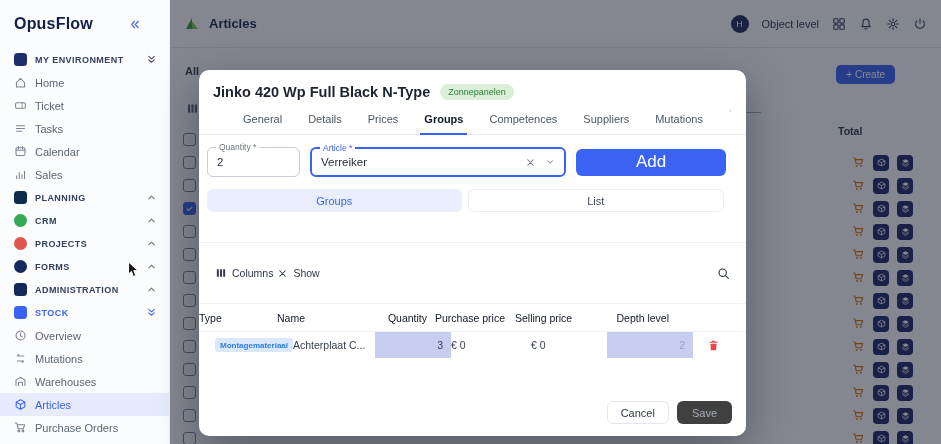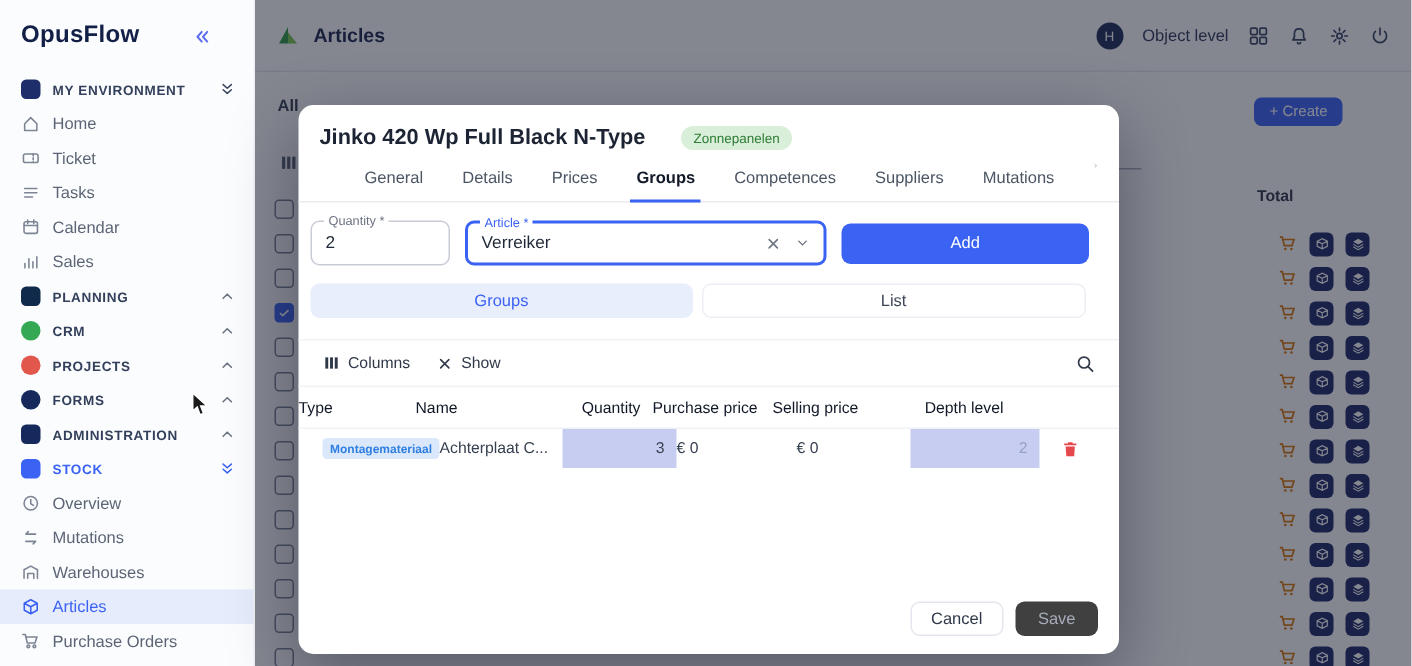--- a/index.html
+++ b/index.html
@@ -53,50 +53,50 @@
   .cbx.checked{background:#3b63f3;border-color:#3b63f3}
   .bg-icons{position:absolute;right:28px;display:flex;gap:8px;align-items:center}
   .navy-sq{width:16px;height:16px;border-radius:4px;background:#1d2a66;display:flex;
            align-items:center;justify-content:center}
 
   .backdrop{position:absolute;inset:0;background:rgba(22,27,45,.53);z-index:5}
 
   
   .modal{position:absolute;left:199px;top:70px;width:547px;height:366px;background:#fff;
          border-radius:10px;box-shadow:0 14px 44px rgba(10,14,30,.35);z-index:10;box-sizing:border-box}
-  .modal-head{padding:14px 14px 4px;display:flex;align-items:center;gap:24px}
+  .modal-head{padding:14px 14px 4px;display:flex;align-items:center;gap:10px}
   .modal-title{font-size:14.5px;font-weight:700;color:#1c2433}
   .badge{background:#d9efd9;color:#2e7d36;font-size:9px;font-weight:400;padding:3px 8px;border-radius:10px}
   .tabs{display:flex;align-items:flex-start;gap:26px;padding:0 14px 0 44px;border-bottom:1px solid #e9ebf0;
         height:30px;font-size:11px;color:#4b5563}
   .tab{height:100%;display:flex;align-items:center;position:relative;cursor:pointer;white-space:nowrap}
   .tab.active{color:#111827;font-weight:600}
   .tab.active::after{content:"";position:absolute;left:-4px;right:-4px;bottom:-1px;height:2px;background:#3b63f3}
   .tabs-more{margin-left:auto;cursor:pointer}
 
   .form-row{display:flex;align-items:center;gap:10px;padding:12px 20px 8px 8px}
   .field{position:relative;height:30px;border:1px solid #c7ccd6;border-radius:6px;display:flex;
          align-items:center;padding:0 9px;box-sizing:border-box;background:#fff}
   .flabel{position:absolute;top:-6px;left:8px;background:#fff;padding:0 3px;font-size:8.5px;color:#6b7280;white-space:nowrap}
   .field-qty{width:93px}
   .field-article{flex:1;border:2px solid #3b63f3}
   .field-article .flabel{color:#3b63f3}
   .fvalue{font-size:11.5px;color:#1f2937}
   .adorn{margin-left:auto;display:flex;align-items:center;gap:9px}
   .adorn svg{fill:none;stroke:#6b7280;stroke-width:1.5;stroke-linecap:round;cursor:pointer}
-  .add-btn{width:165px;height:27px;background:#3b63f3;color:#fff;font-size:11px;border:none;
+  .add-btn{width:150px;height:27px;background:#3b63f3;color:#fff;font-size:17px;border:none;
            border-radius:6px;font-weight:500;cursor:pointer}
 
   .toggle-row{display:flex;gap:6px;padding:4px 22px 10px 8px}
   .toggle{flex:1;height:23px;display:flex;align-items:center;justify-content:center;font-size:11px;
           border-radius:6px;cursor:pointer;box-sizing:border-box}
   .toggle.on{background:#e9eefd;color:#3b63f3;font-weight:500}
   .toggle.off{background:#fff;border:1px solid #eceef3;color:#3f4756}
 
-  .tbl-toolbar{display:flex;align-items:center;gap:18px;height:30px;padding:0 16px;margin-top:4px;
+  .tbl-toolbar{display:flex;align-items:center;gap:4px;height:30px;padding:15px 16px;margin-top:20px;
                border-top:1px solid #f0f1f5;border-bottom:1px solid #f0f1f5}
   .tool{display:flex;align-items:center;gap:5px;font-size:10.5px;color:#2f3849;font-weight:500;cursor:pointer}
   .tool svg{fill:none;stroke:#2f3849;stroke-width:1.5;stroke-linecap:round}
   .tb-search{margin-left:auto;cursor:pointer}
 
   .t-head{display:flex;align-items:center;height:27px;font-size:10.5px;color:#111827;font-weight:500;}
   .t-row{display:flex;align-items:center;height:26px;font-size:10.5px;color:#374151;border-top:1px solid #f0f1f5}
   .c-type{width:78px;box-sizing:border-box}
   .t-row .c-type{padding-left:16px;width:94px}
   .t-head .c-type{padding-left:0;width:78px}

